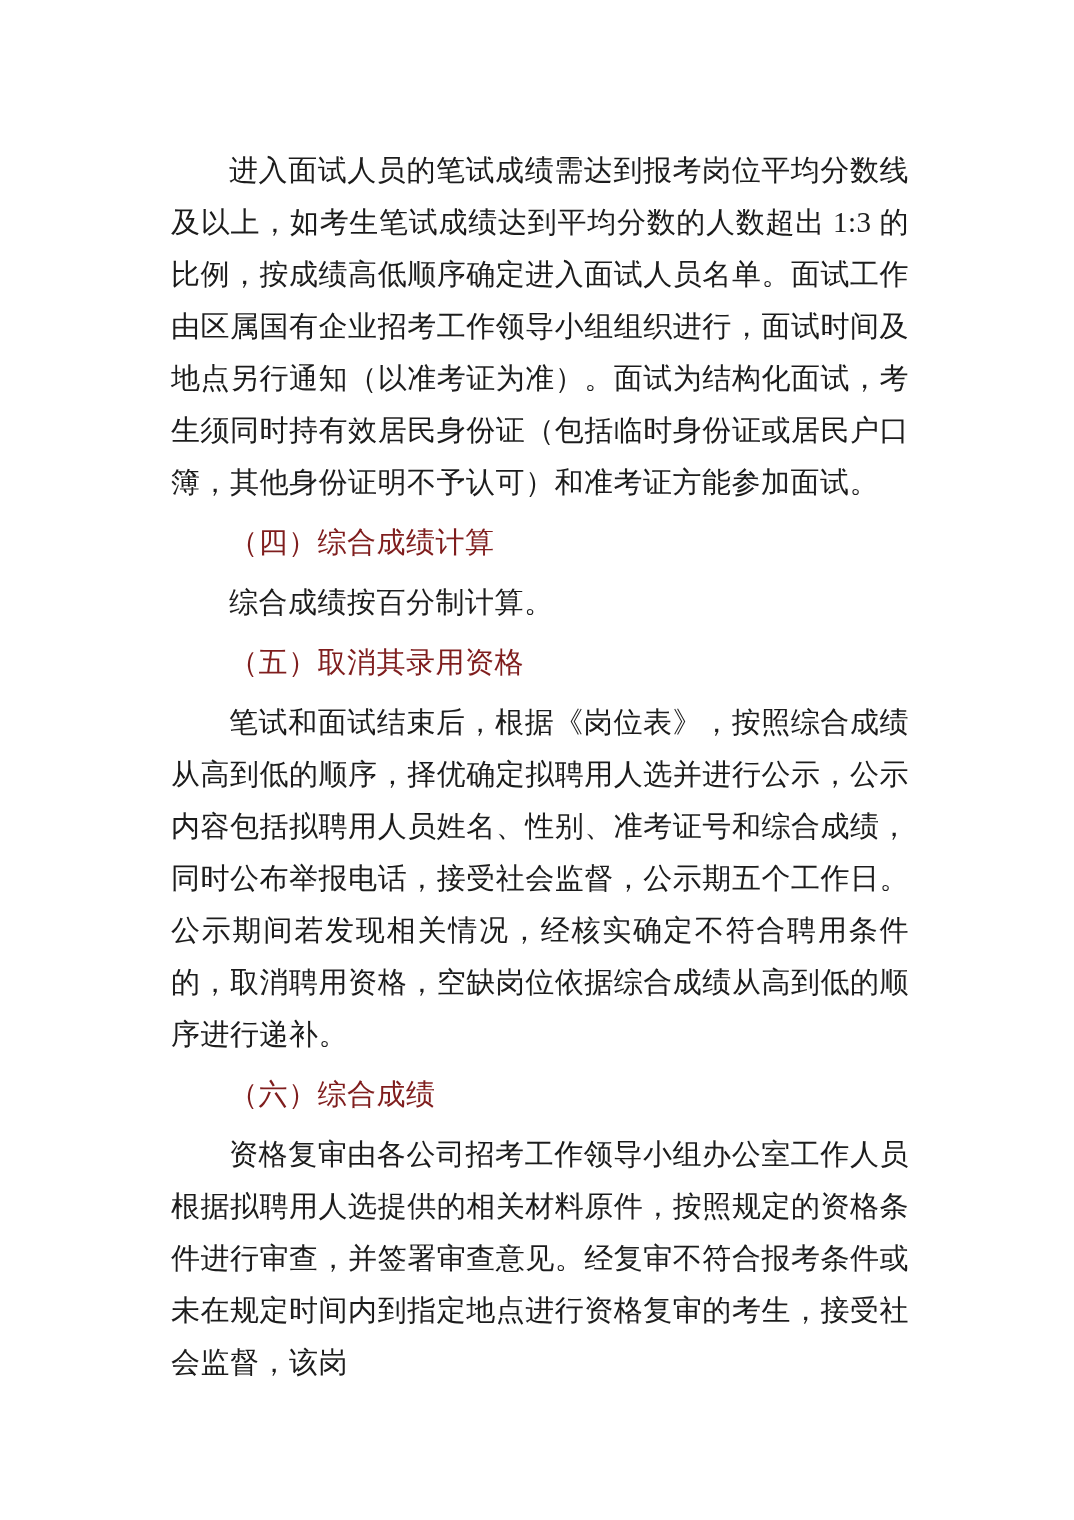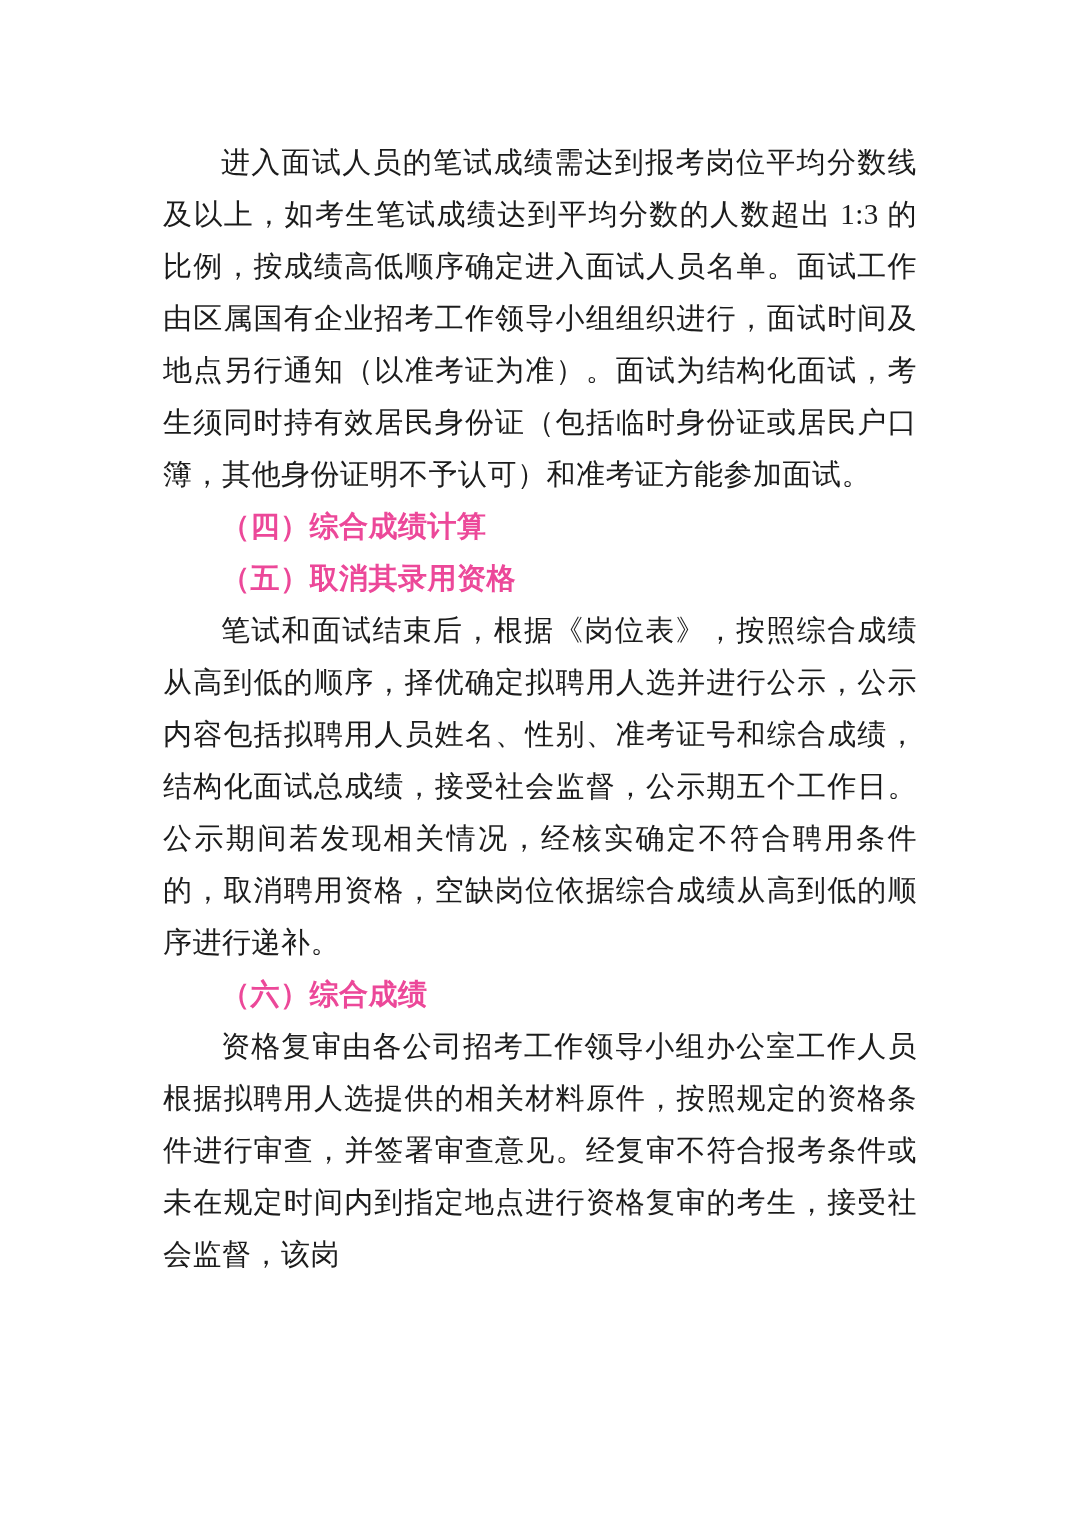--- a/index.html
+++ b/index.html
@@ -17,41 +17,42 @@
     height: 1520px;
     box-sizing: border-box;
     background: #ffffff;
     padding: 136px 157px 0 163px;
     overflow: hidden;
   }
   .textblock {
     width: 754px;
   }
   .para, .heading {
-    margin: 0;
+    margin: 8px;
     padding: 0;
     font-size: 29px;
     line-height: 52px;
     color: #1c1c1c;
     text-indent: 2em;
     text-align: justify;
     text-justify: inter-character;
     letter-spacing: 0.5px;
   }
   .heading {
-    font-weight: bold;
+    font-weight: normal;
     text-align: left;
-    color: #ec4899;
+    color: #7f1d1d;
   }
 </style>
 </head>
 <body>
 
 <div class="page">
   <div class="textblock">
     <p class="para">进入面试人员的笔试成绩需达到报考岗位平均分数线及以上，如考生笔试成绩达到平均分数的人数超出 1:3 的比例，按成绩高低顺序确定进入面试人员名单。面试工作由区属国有企业招考工作领导小组组织进行，面试时间及地点另行通知（以准考证为准）。面试为结构化面试，考生须同时持有效居民身份证（包括临时身份证或居民户口簿，其他身份证明不予认可）和准考证方能参加面试。</p>
     <p class="heading">（四）综合成绩计算</p>
+    <p class="para">综合成绩按百分制计算。</p>
     <p class="heading">（五）取消其录用资格</p>
-    <p class="para">笔试和面试结束后，根据《岗位表》，按照综合成绩从高到低的顺序，择优确定拟聘用人选并进行公示，公示内容包括拟聘用人员姓名、性别、准考证号和综合成绩，结构化面试总成绩，接受社会监督，公示期五个工作日。公示期间若发现相关情况，经核实确定不符合聘用条件的，取消聘用资格，空缺岗位依据综合成绩从高到低的顺序进行递补。</p>
+    <p class="para">笔试和面试结束后，根据《岗位表》，按照综合成绩从高到低的顺序，择优确定拟聘用人选并进行公示，公示内容包括拟聘用人员姓名、性别、准考证号和综合成绩，同时公布举报电话，接受社会监督，公示期五个工作日。公示期间若发现相关情况，经核实确定不符合聘用条件的，取消聘用资格，空缺岗位依据综合成绩从高到低的顺序进行递补。</p>
     <p class="heading">（六）综合成绩</p>
     <p class="para">资格复审由各公司招考工作领导小组办公室工作人员根据拟聘用人选提供的相关材料原件，按照规定的资格条件进行审查，并签署审查意见。经复审不符合报考条件或未在规定时间内到指定地点进行资格复审的考生，接受社会监督，该岗</p>
   </div>
 </div>
 
 </body></html>

